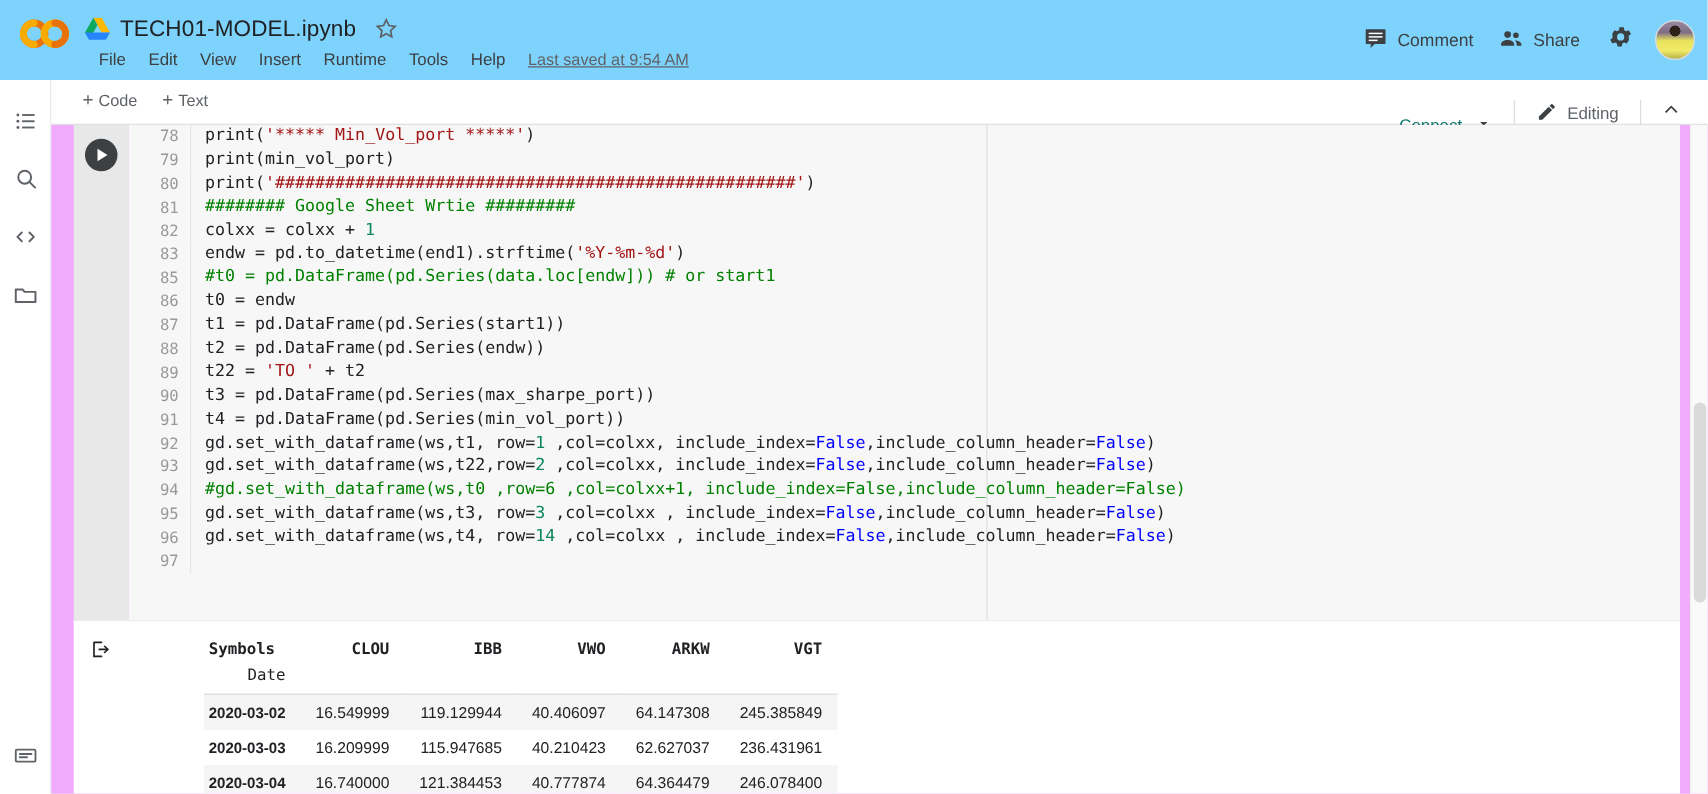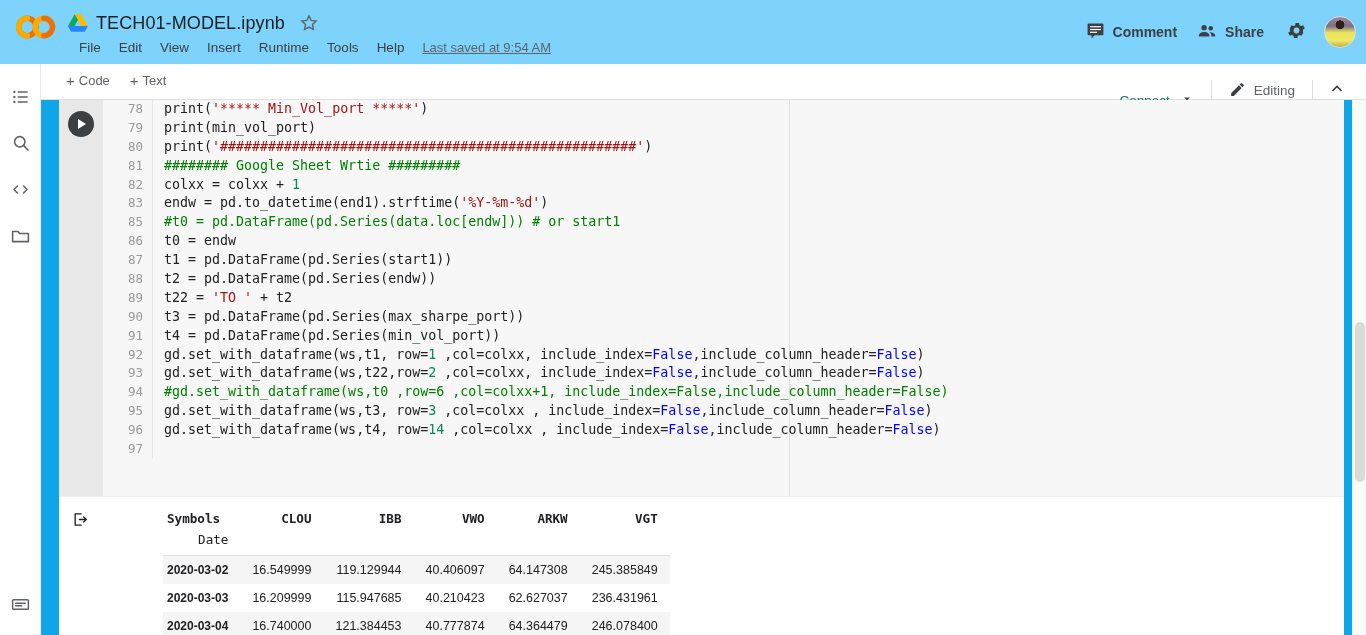--- a/index.html
+++ b/index.html
@@ -42,21 +42,21 @@
   .saved-note {
     font-size: 13px; color: #5f6368; margin-left: 9px; text-decoration: underline;
     cursor: pointer; white-space: nowrap;
   }
   .header-right {
     position: absolute; right: 10px; top: 14px; display: flex; align-items: center;
     gap: 0;
   }
   .hdr-btn {
     display: flex; align-items: center; gap: 8px; padding: 6px 10px;
-    border-radius: 4px; cursor: pointer; color: #3c4043; font-size: 14px; font-weight: bold;
+    border-radius: 4px; cursor: pointer; color: #3c4043; font-size: 14px;
   }
   .hdr-btn svg { flex: 0 0 auto; }
   .gear-btn {
     width: 36px; height: 36px; display: flex; align-items: center;
     justify-content: center; border-radius: 50%; cursor: pointer; margin-left: 4px;
   }
   .avatar {
     width: 32px; height: 32px; border-radius: 50%; margin-left: 10px;
     cursor: pointer; overflow: hidden; border: 1px solid #dadce0;
     background:
@@ -99,21 +99,21 @@
   }
   .rail-icon {
     width: 41px; height: 46px; display: flex; align-items: center;
     justify-content: center; color: #5f6368; cursor: pointer;
   }
   .rail-bottom { position: absolute; bottom: 8px; left: 0; }
 
   
   .nb {
     position: absolute; left: 41px; top: 100px; width: 1325px; height: 535px;
-    background: #0ea5e9; overflow: hidden;
+    background: #f0abfc; overflow: hidden;
   }
 
   
   .cell {
     position: absolute; left: 18px; top: 0px; width: 1285px;
   }
   .run-gutter {
     position: absolute; left: 0; top: 0; width: 44px; height: 396px;
     background: #e8e8e8;
   }

